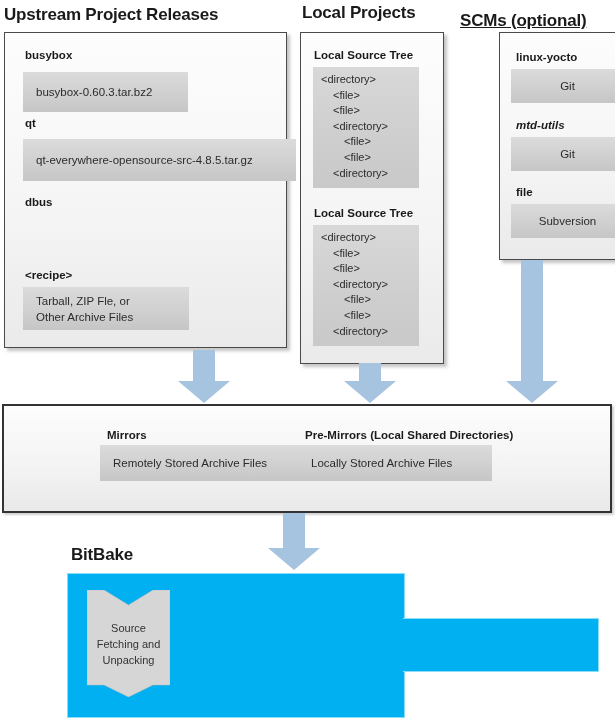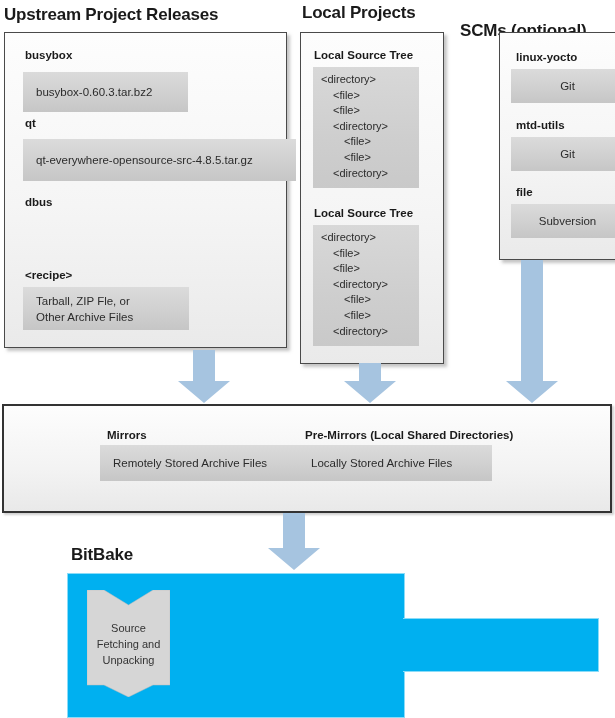--- a/index.html
+++ b/index.html
@@ -52,21 +52,21 @@
     font-size:11px; line-height:17px; color:#333333;
   }
 </style>
 </head>
 <body>
 
 <div class="canvas">
 
   <div class="section-title" style="left:4px; top:5px;">Upstream Project Releases</div>
   <div class="section-title" style="left:302px; top:3px;">Local Projects</div>
-  <div class="section-title" style="left:460px; top:21px;">SCMs (optional)</div>
+  <div class="section-title" style="left:460px; top:11px;text-decoration:underline;">SCMs (optional)</div>
 
   <div class="panel" style="left:4px; top:32px; width:281px; height:314px;">
     <div class="item-label" style="left:20px; top:16px;">busybox</div>
     <div class="gray-box pad" style="left:18px; top:39px; width:152px; height:40px;">
       <span>busybox-0.60.3.tar.bz2</span>
     </div>
 
     <div class="item-label" style="left:20px; top:84px;">qt</div>
     <div class="gray-box pad" style="left:18px; top:106px; width:260px; height:42px;">
       <span>qt-everywhere-opensource-src-4.8.5.tar.gz</span>
@@ -104,21 +104,21 @@
       <div class="tree-line ind1">&lt;directory&gt;</div>
     </div>
   </div>
 
   <div class="panel" style="left:459px; top:32px; width:145px; height:226px;margin-left:40px;">
     <div class="item-label" style="left:16px; top:18px;">linux-yocto</div>
     <div class="gray-box center" style="left:11px; top:36px; width:113px; height:34px;">
       <span>Git</span>
     </div>
 
-    <div class="item-label" style="left:16px; top:86px;">mtd-utils</div>
+    <div class="item-label" style="left:16px; top:86px;font-style:italic;">mtd-utils</div>
     <div class="gray-box center" style="left:11px; top:104px; width:113px; height:34px;">
       <span>Git</span>
     </div>
 
     <div class="item-label" style="left:16px; top:153px;">file</div>
     <div class="gray-box center" style="left:11px; top:171px; width:113px; height:34px;">
       <span>Subversion</span>
     </div>
   </div>
 

